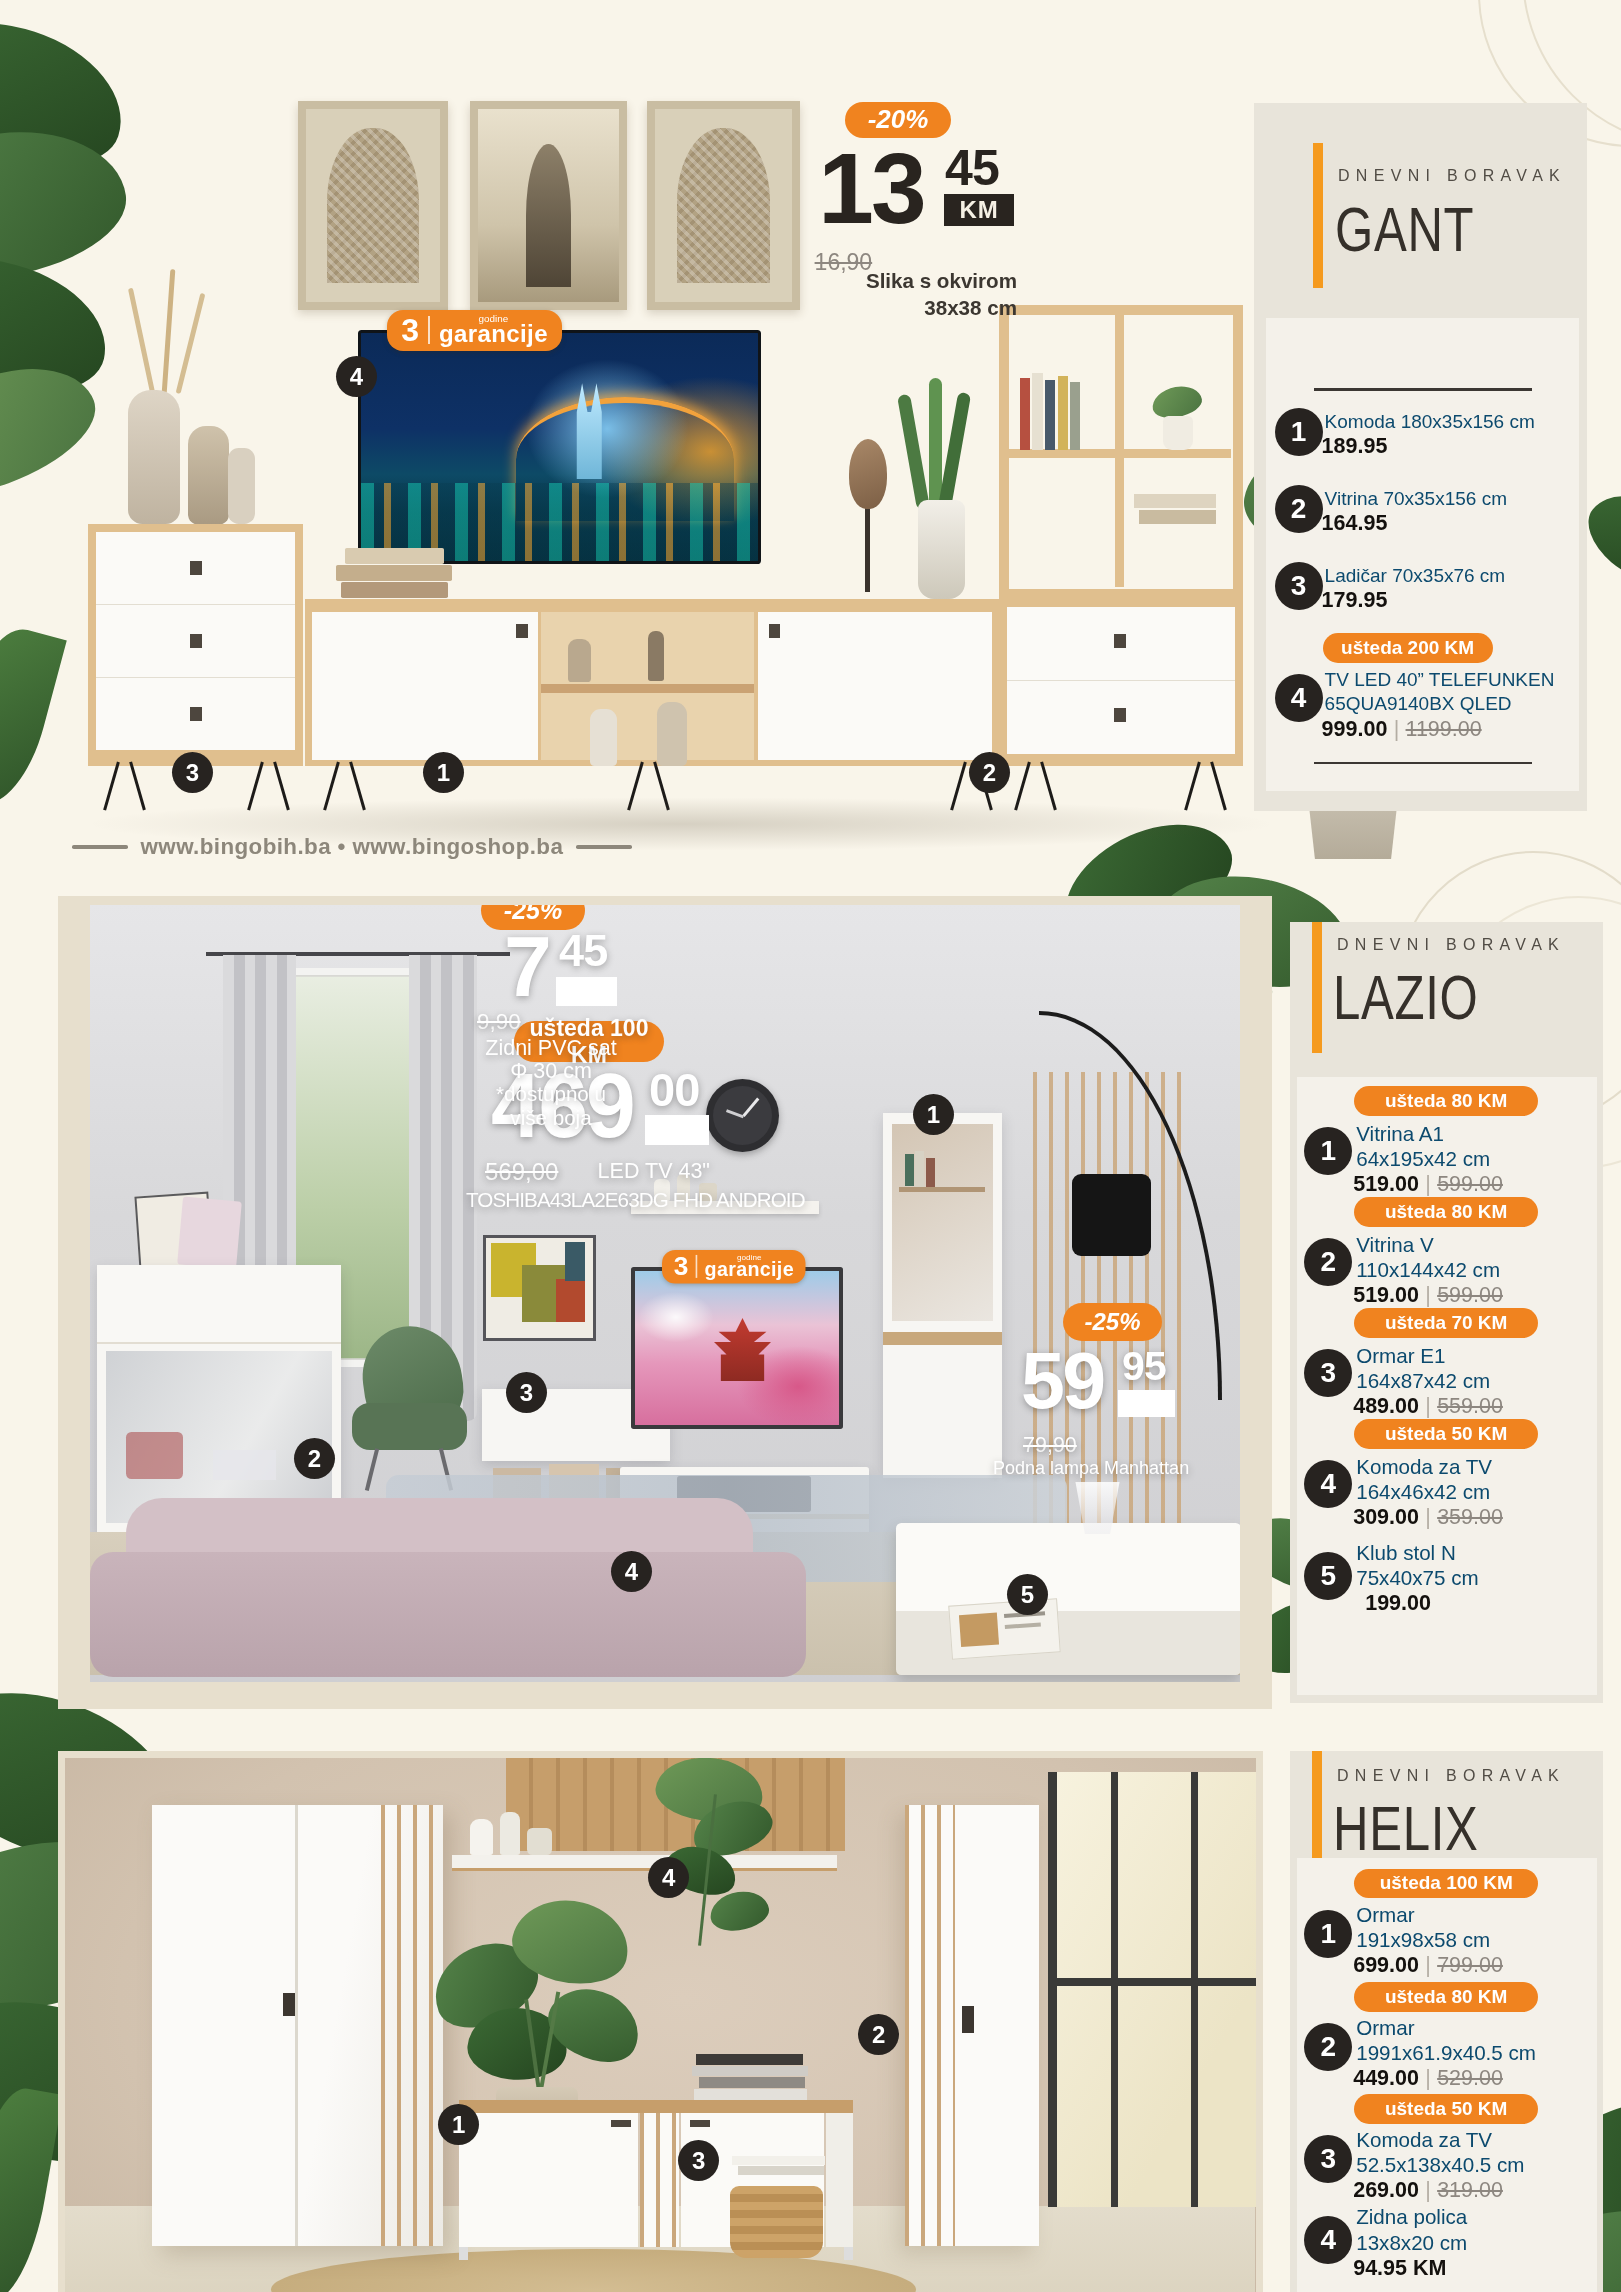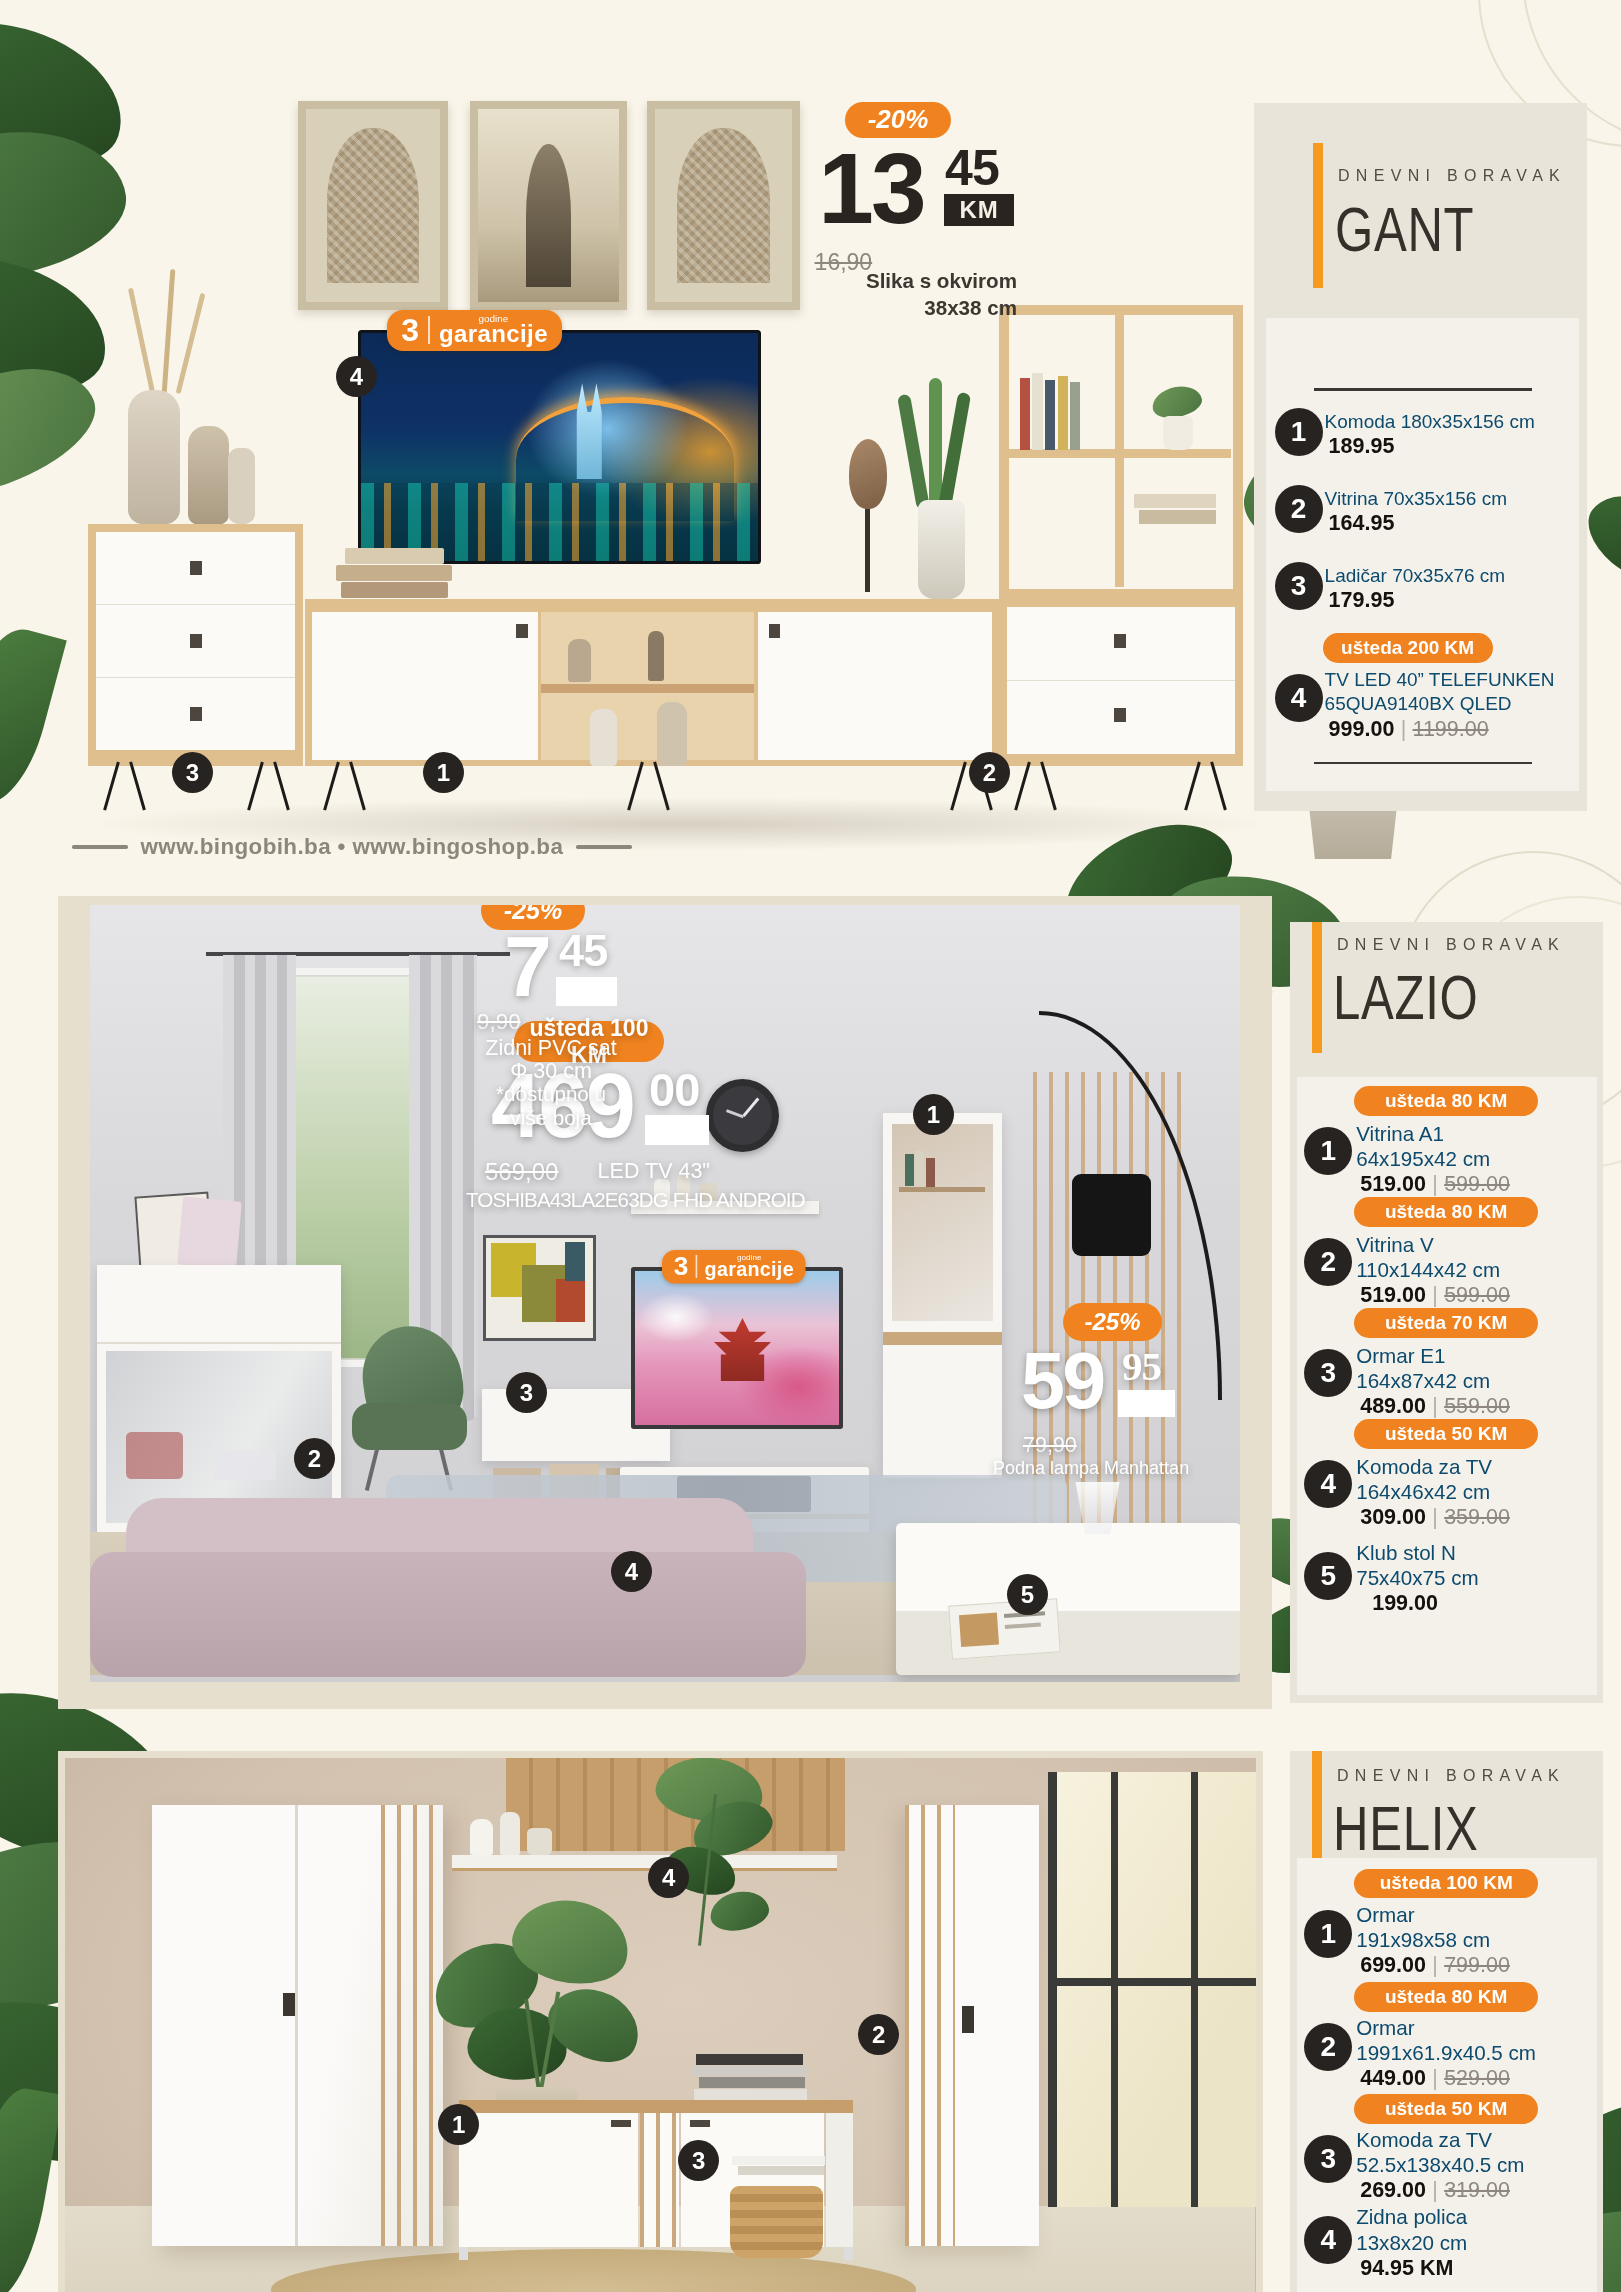--- a/index.html
+++ b/index.html
@@ -30,21 +30,21 @@
   .eyebrow{position:absolute;font-size:16px;letter-spacing:6.3px;color:#514c45;font-weight:normal;}
   .panel-title{position:absolute;font-size:63px;color:#35302a;letter-spacing:0.9px;
                transform:scaleX(.78);transform-origin:left top;white-space:nowrap;}
   .card{position:absolute;background:#f4f1ea;}
   .rule{position:absolute;height:2.7px;background:#3b3733;}
   .pnum{position:absolute;width:48px;height:48px;border-radius:50%;background:#272320;color:#fff;
         font-weight:bold;font-size:28px;display:flex;align-items:center;justify-content:center;}
   .badge-save{position:absolute;left:57px;width:184px;height:29.6px;font-size:19px;border-radius:16px;}
   .pname{position:absolute;left:59px;font-size:20.6px;color:#0c4a6e;white-space:nowrap;}
   .pname.small{font-size:19px;}
-  .pprice{position:absolute;left:63px;font-size:21.5px;color:#14110e;font-weight:bold;white-space:nowrap;}
+  .pprice{position:absolute;left:56px;font-size:21.5px;color:#14110e;font-weight:bold;white-space:nowrap;}
   .pprice .sep{color:#b3ada3;font-weight:normal;padding:0 6.3px;}
   .pprice .old{color:#8d8780;font-weight:normal;text-decoration:line-through;}
 
   
   .leaf{position:absolute;border-radius:52% 48% 55% 45%/60% 55% 45% 40%;
         background:linear-gradient(135deg,#55844a,#33592c);}
   .leaf.dark{background:linear-gradient(135deg,#3c6b35,#24441f);}
   .leaf.light{background:linear-gradient(135deg,#6f9a58,#4a7340);}
   .blade{position:absolute;border-radius:50% 0 50% 0;background:linear-gradient(135deg,#4e8040,#2f5429);}
   .swirl{position:absolute;border:2.7px solid #e6dfcd;border-radius:50%;}
@@ -446,21 +446,21 @@
       <div class="ovl bigp" style="left:469px;top:27px;font-size:45px;letter-spacing:-0.9px;">45</div>
       <div class="ovl kmbox" style="left:466px;top:72px;width:61px;height:29px;font-size:21.5px;line-height:29px;text-shadow:none;">KM</div>
       <div class="ovl strike" style="left:387px;top:104px;font-size:22.4px;">9,90</div>
       <div class="ovl lbl" style="left:385px;top:131px;width:152px;text-align:center;font-size:21.5px;">Zidni PVC sat</div>
       <div class="ovl lbl" style="left:385px;top:154px;width:152px;text-align:center;font-size:21.5px;">Φ 30 cm</div>
       <div class="ovl lbl" style="left:385px;top:177px;width:152px;text-align:center;font-size:20.6px;">*dostupno u</div>
       <div class="ovl lbl" style="left:385px;top:201px;width:152px;text-align:center;font-size:20.6px;">više boja</div>
 
       <div class="pill ovl" style="left:973px;top:398px;width:99px;height:38px;font-size:24px;font-style:italic;text-shadow:none;">-25%</div>
       <div class="ovl bigp" style="left:931px;top:442px;font-size:79px;">59</div>
-      <div class="ovl bigp" style="left:1032px;top:444px;font-size:41px;letter-spacing:-0.9px;font-family:Liberation Serif, serif;">95</div>
+      <div class="ovl bigp" style="left:1032px;top:444px;font-size:41px;letter-spacing:-0.9px;">95</div>
       <div class="ovl kmbox" style="left:1028px;top:485px;width:57px;height:27px;font-size:19.7px;line-height:27px;text-shadow:none;">KM</div>
       <div class="ovl strike" style="left:933px;top:528px;font-size:21.5px;">79,90</div>
       <div class="ovl lbl" style="left:903px;top:553px;width:242px;font-size:18px;">Podna lampa Manhattan</div>
 
       <div class="marker" style="left:823px;top:189px;">
           <span>1</span>
         </div>
       <div class="marker" style="left:204px;top:533px;">
           <span>2</span>
         </div>

